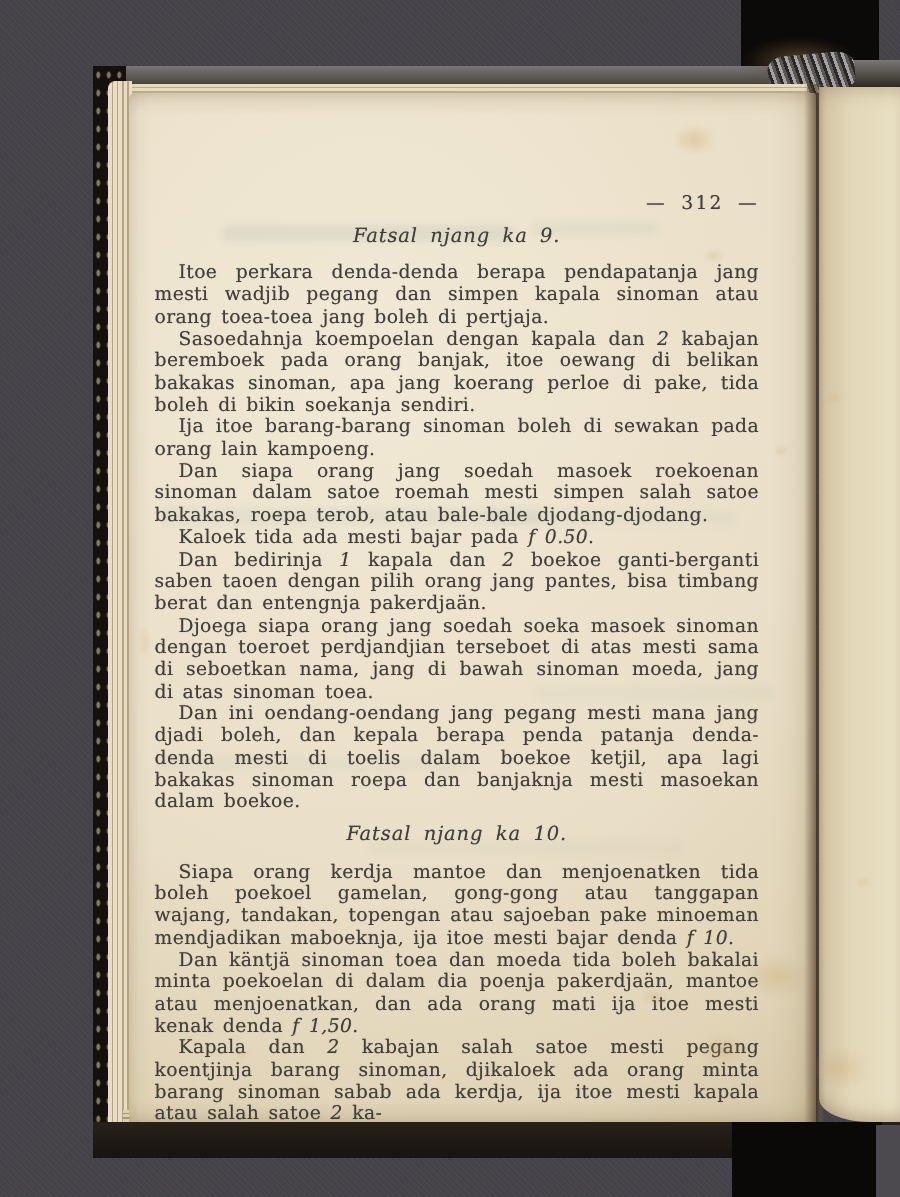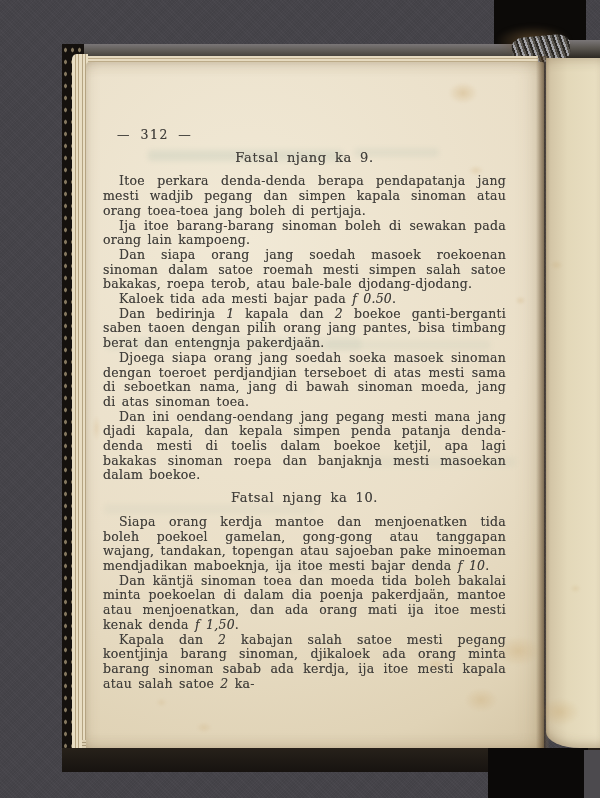--- a/index.html
+++ b/index.html
@@ -63,22 +63,22 @@
   .void-br{position:absolute;left:488px;top:748px;width:100px;height:50px;background:#0b0908;z-index:9;}
   .cover-br-corner{position:absolute;left:584px;top:750px;width:16px;height:48px;z-index:10;
     background:linear-gradient(90deg,#3b393d,#5452566);background-color:#4c4a4e;}
   .bleed-layer{position:absolute;left:0;top:0;width:100%;height:100%;z-index:1;pointer-events:none;}
   .bleed{position:absolute;background:rgba(128,162,150,.30);filter:blur(2.5px);border-radius:4px;}
   .text-block{position:absolute;left:17px;top:66px;width:403px;z-index:2;
     color:var(--ink,#413f3b);
     font-size:12.5px;line-height:14.7px;
     letter-spacing:.25px;word-spacing:2px;text-align:justify;
     text-shadow:0 0 .5px rgba(65,62,58,.55);}
-  .page-number{text-align:left;text-indent:0;margin:0 0 8px 14px;letter-spacing:1.5px;word-spacing:4px;}
-  .section-heading{text-align:center;margin:8px 0 9px;
+  .page-number{text-align:right;text-indent:0;margin:0 0 8px 14px;letter-spacing:1.5px;word-spacing:4px;}
+  .section-heading{font-style:italic;text-align:center;margin:8px 0 9px;
     font-size:13px;letter-spacing:.6px;word-spacing:3.5px;}
   .text-block p{margin:0;text-indent:16px;}
 </style>
 </head>
 <body>
 
 <div class="scene">
   <div class="void-tr"></div>
   <div class="cover-top"></div>
   <div class="cover-top-right"></div>
@@ -99,26 +99,27 @@
         <div class="bleed" style="left: 240px; top: 278px; width: 165px; height: 10px; opacity: 0.25;"></div>
         <div class="bleed" style="left: 270px; top: 395px; width: 160px; height: 10px; opacity: 0.22;"></div>
         <div class="bleed" style="left: 18px; top: 442px; width: 210px; height: 10px; opacity: 0.22;"></div>
         <div class="bleed" style="left: 160px; top: 498px; width: 210px; height: 10px; opacity: 0.18;"></div>
       </div>
     <div class="text-block">
       <div class="page-number">— 312 —</div>
       <div>
           <div class="section-heading">Fatsal njang ka 9.</div>
           <p><span>Itoe perkara denda-denda berapa pendapatanja jang mesti wadjib pegang dan simpen kapala sinoman atau orang toea-toea jang boleh di pertjaja.</span></p>
+          <p><span>Sasoedahnja koempoelan dengan kapala dan </span><i>2</i><span> kabajan beremboek pada orang banjak, itoe oewang di belikan bakakas sinoman, apa jang koerang perloe di pake, tida boleh di bikin soekanja sendiri.</span></p>
           <p><span>Ija itoe barang-barang sinoman boleh di sewakan pada orang lain kampoeng.</span></p>
           <p><span>Dan siapa orang jang soedah masoek roekoenan sinoman dalam satoe roemah mesti simpen salah satoe bakakas, roepa terob, atau bale-bale djodang-djodang.</span></p>
           <p><span>Kaloek tida ada mesti bajar pada </span><i>f 0.50</i><span>.</span></p>
           <p><span>Dan bedirinja </span><i>1</i><span> kapala dan </span><i>2</i><span> boekoe ganti-berganti saben taoen dengan pilih orang jang pantes, bisa timbang berat dan entengnja pakerdjaän.</span></p>
           <p><span>Djoega siapa orang jang soedah soeka masoek sinoman dengan toeroet perdjandjian terseboet di atas mesti sama di seboetkan nama, jang di bawah sinoman moeda, jang di atas sinoman toea.</span></p>
-          <p><span>Dan ini oendang-oendang jang pegang mesti mana jang djadi kapala, dan kepala simpen penda patanja denda-denda mesti di toelis dalam boekoe ketjil, apa lagi bakakas sinoman roepa dan banjaknja mesti masoekan dalam boekoe.</span></p>
+          <p><span>Dan ini oendang-oendang jang pegang mesti mana jang djadi boleh, dan kepala berapa penda patanja denda-denda mesti di toelis dalam boekoe ketjil, apa lagi bakakas sinoman roepa dan banjaknja mesti masoekan dalam boekoe.</span></p>
           <div class="section-heading">Fatsal njang ka 10.</div>
           <p><span>Siapa orang kerdja mantoe dan menjoenatken tida boleh poekoel gamelan, gong-gong atau tanggapan wajang, tandakan, topengan atau sajoeban pake minoeman mendjadikan maboeknja, ija itoe mesti bajar denda </span><i>f 10</i><span>.</span></p>
           <p><span>Dan käntjä sinoman toea dan moeda tida boleh bakalai minta poekoelan di dalam dia poenja pakerdjaän, mantoe atau menjoenatkan, dan ada orang mati ija itoe mesti kenak denda </span><i>f 1,50</i><span>.</span></p>
           <p><span>Kapala dan </span><i>2</i><span> kabajan salah satoe mesti pegang koentjinja barang sinoman, djikaloek ada orang minta barang sinoman sabab ada kerdja, ija itoe mesti kapala atau salah satoe </span><i>2</i><span> ka-</span></p>
         </div>
     </div>
   </div>
 
   <div class="gutter"></div>
   <div class="stain-layer">

